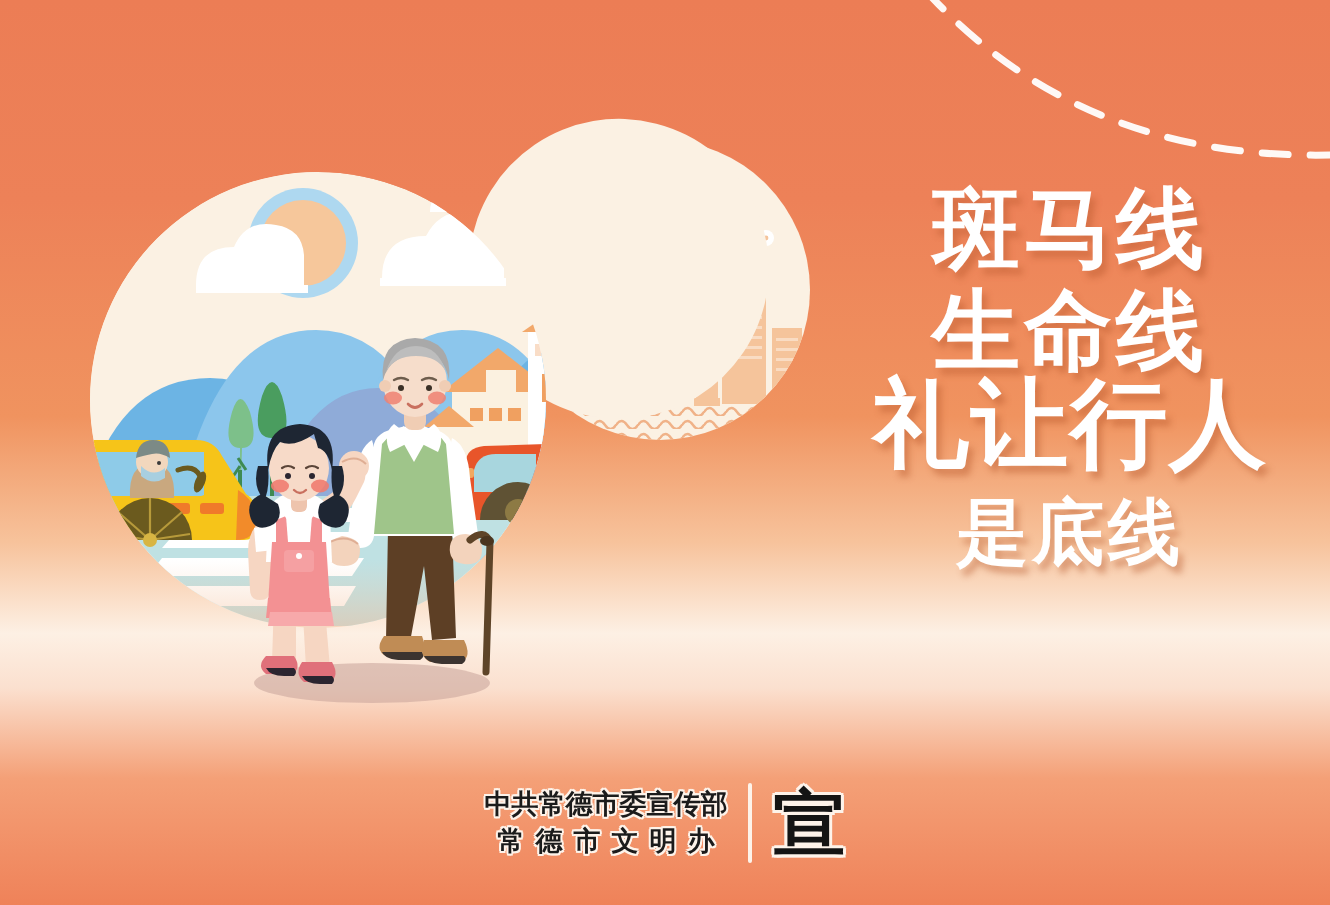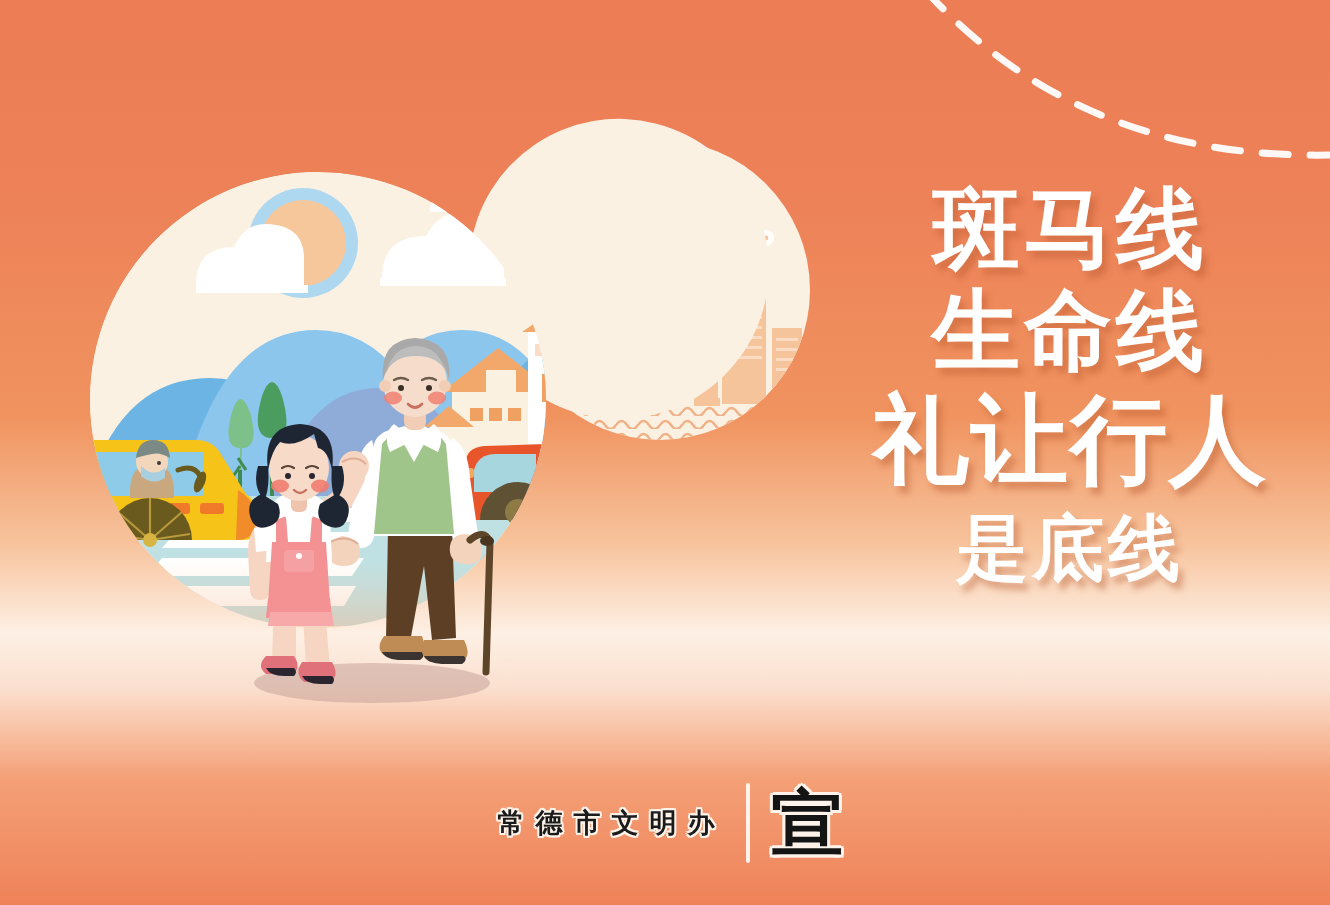--- a/index.html
+++ b/index.html
@@ -32,21 +32,21 @@
     line-height:1.0;
     user-select:none;
   }
   #slogan .ln{
     display:block;
     white-space:nowrap;
     text-shadow:5px 7px 6px rgba(182,86,44,.42);
     letter-spacing:4px;
   }
   #slogan .l1{font-size:88px;margin-bottom:14px;}
-  #slogan .l2{font-size:88px;margin-bottom:16px;}
+  #slogan .l2{font-size:88px;}
   #slogan .l3{font-size:97px;margin-bottom:24px;letter-spacing:2px;}
   #slogan .l4{font-size:72px;letter-spacing:4px;}
 
   
   #footer{
     position:absolute;left:0;top:768px;width:1330px;height:110px;
     display:flex;align-items:center;justify-content:center;
   }
   #footer-lines{
     display:flex;flex-direction:column;align-items:center;
@@ -423,19 +423,20 @@
 
   <div id="slogan">
     <span class="ln l1">斑马线</span>
     <span class="ln l2">生命线</span>
     <span class="ln l3">礼让行人</span>
     <span class="ln l4">是底线</span>
   </div>
 
   <div id="footer">
     <div id="footer-lines">
+      <span class="fl fl1">中共常德市委宣传部</span>
       <span class="fl fl2">常德市文明办</span>
     </div>
     <div id="footer-div"></div>
     <div id="seal">宣</div>
   </div>
 
 </div>
 
 </body></html>

